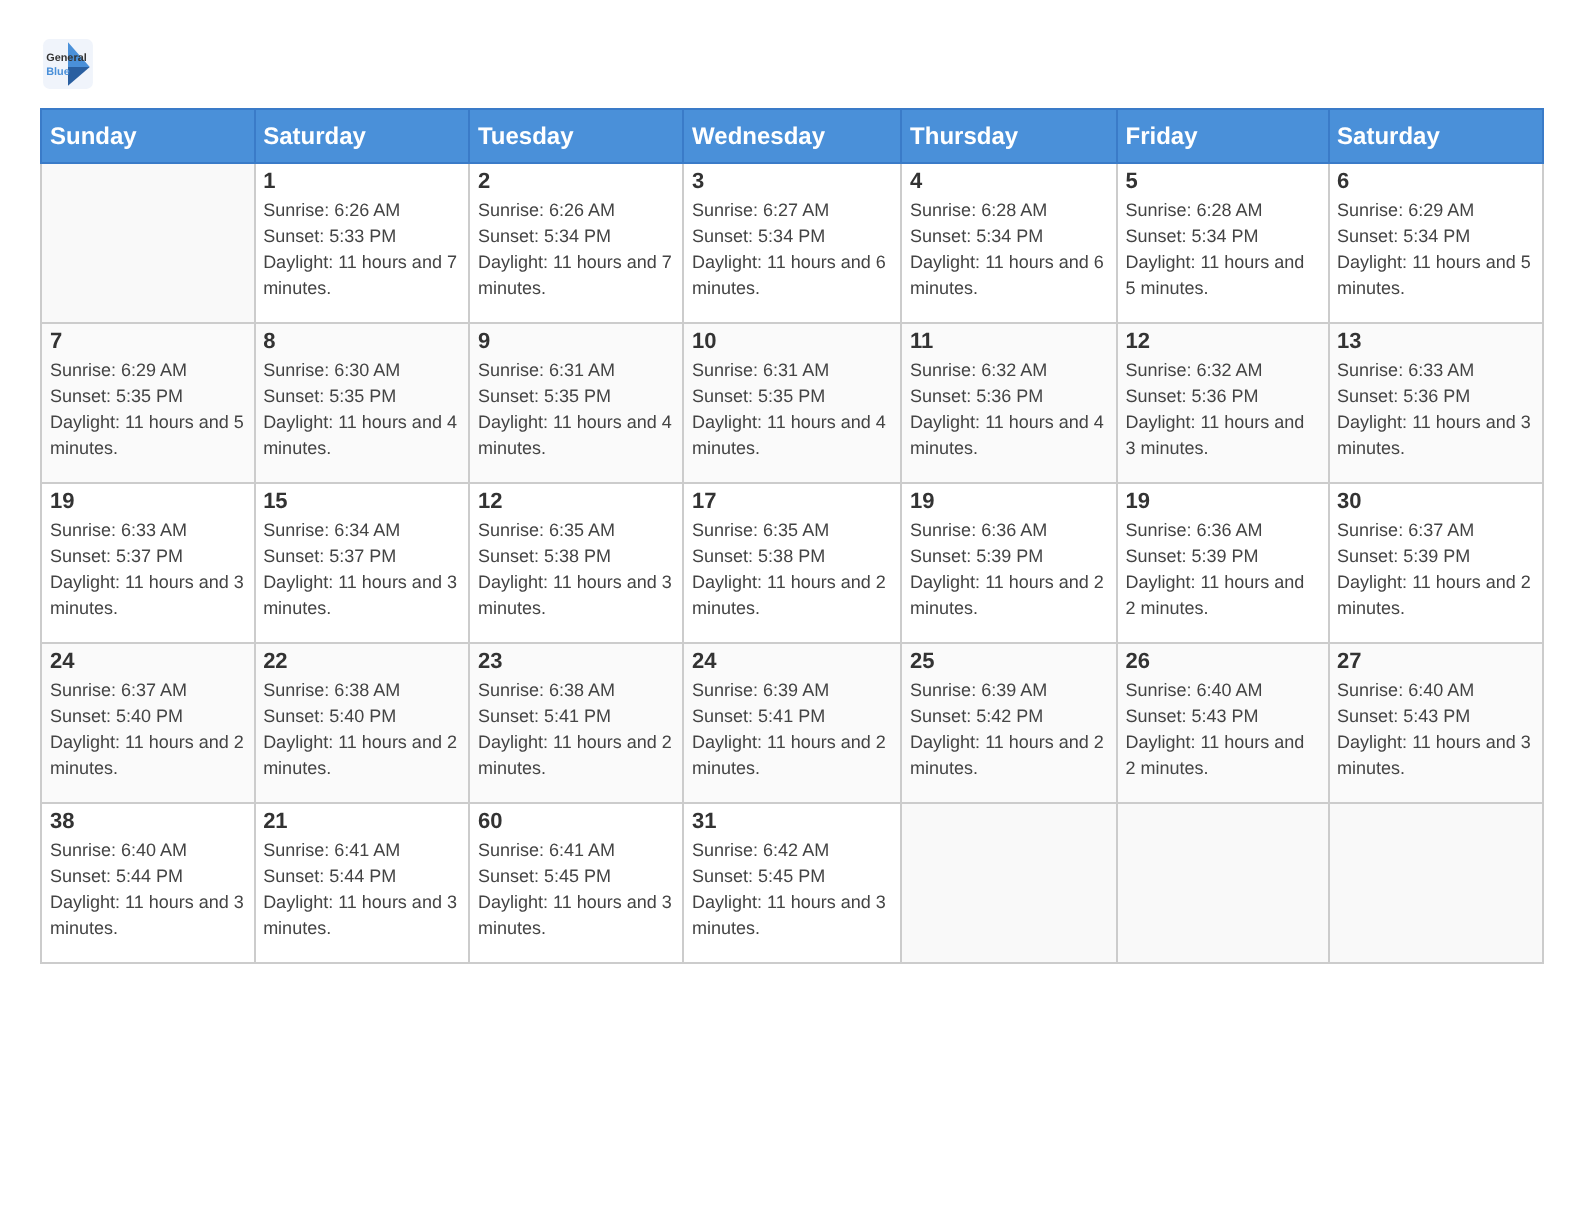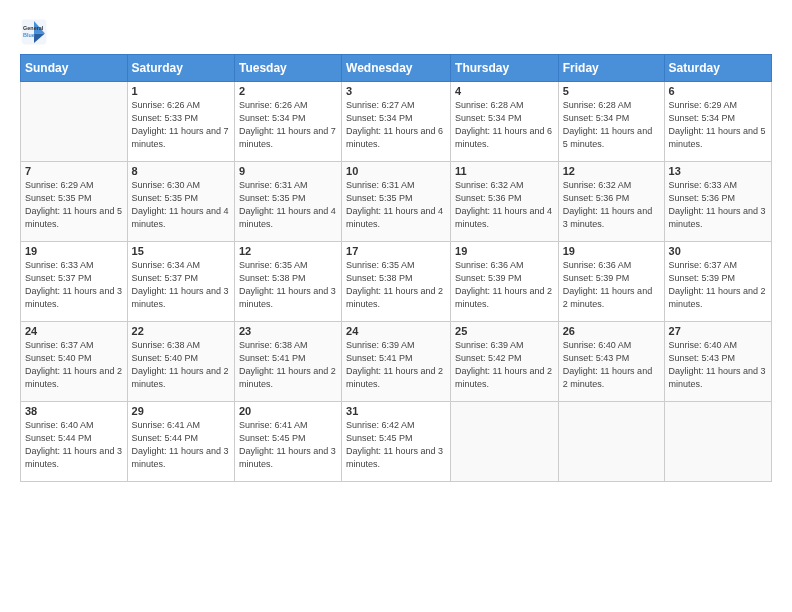--- a/index.html
+++ b/index.html
@@ -236,25 +236,25 @@
             <span class="day-num">27</span>
             <div class="day-info">Sunrise: 6:40 AM<br>Sunset: 5:43 PM<br>Daylight: 11 hours and 3 minutes.</div>
           </td>
         </tr>
         <tr>
           <td>
             <span class="day-num">38</span>
             <div class="day-info">Sunrise: 6:40 AM<br>Sunset: 5:44 PM<br>Daylight: 11 hours and 3 minutes.</div>
           </td>
           <td>
-            <span class="day-num">29</span>
+            <span class="day-num">21</span>
             <div class="day-info">Sunrise: 6:41 AM<br>Sunset: 5:44 PM<br>Daylight: 11 hours and 3 minutes.</div>
           </td>
           <td>
-            <span class="day-num">20</span>
+            <span class="day-num">60</span>
             <div class="day-info">Sunrise: 6:41 AM<br>Sunset: 5:45 PM<br>Daylight: 11 hours and 3 minutes.</div>
           </td>
           <td>
             <span class="day-num">31</span>
             <div class="day-info">Sunrise: 6:42 AM<br>Sunset: 5:45 PM<br>Daylight: 11 hours and 3 minutes.</div>
           </td>
           <td class="empty"></td>
           <td class="empty"></td>
           <td class="empty"></td>
         </tr>

